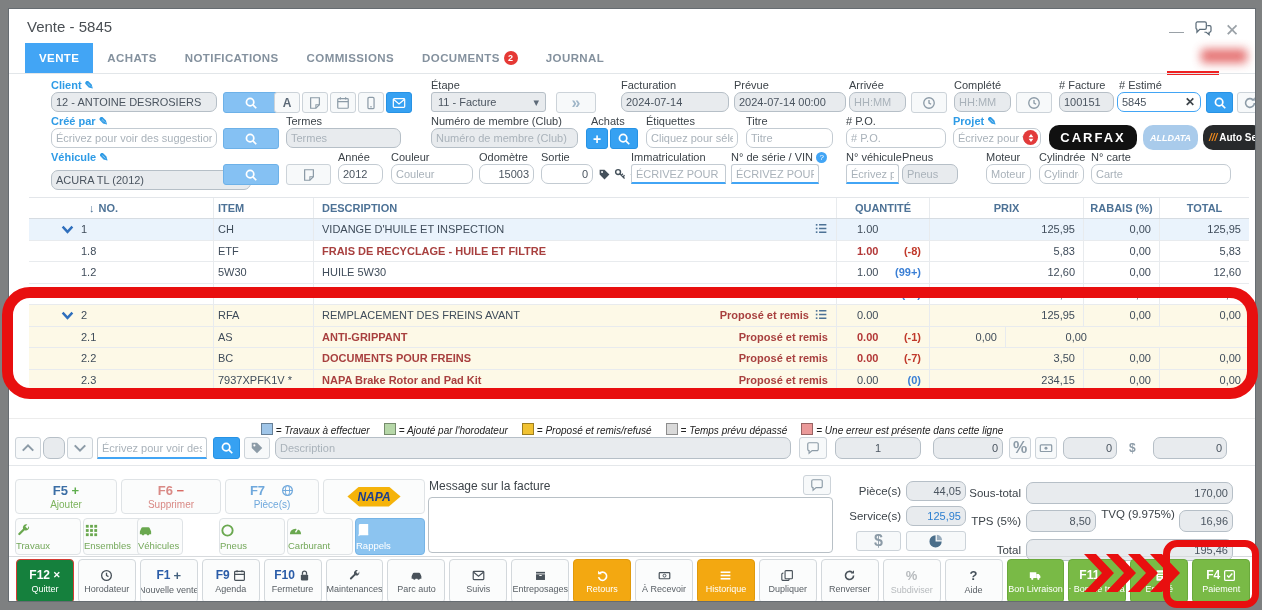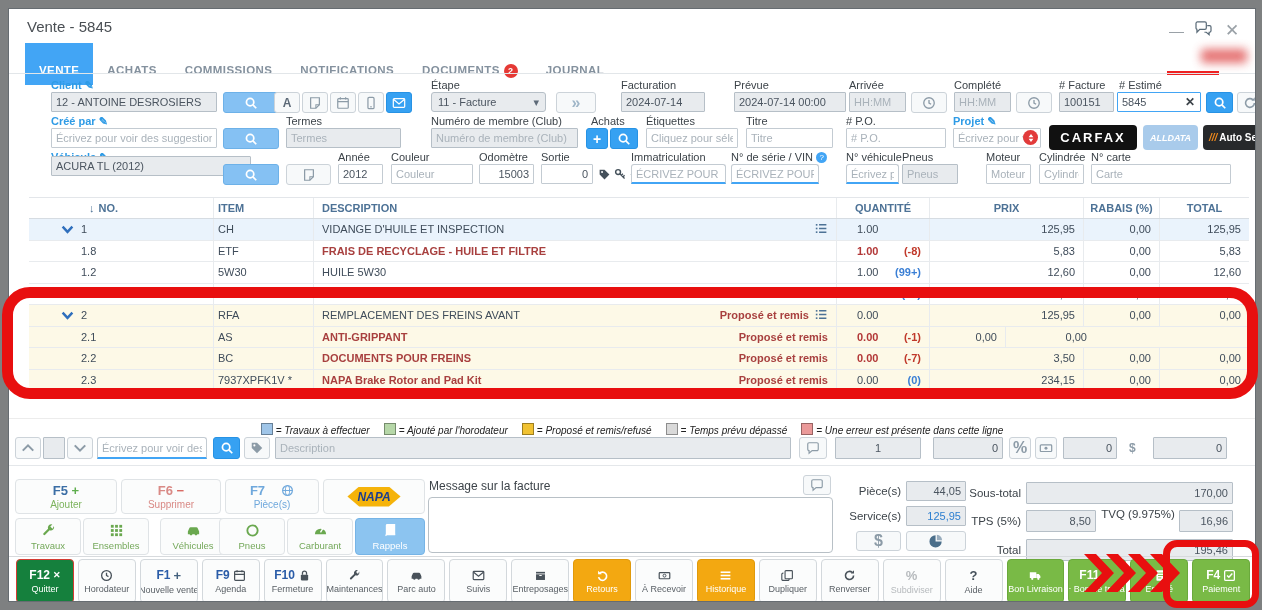--- a/index.html
+++ b/index.html
@@ -6,47 +6,47 @@
   body{position:relative;width:1262px;height:610px;overflow:hidden;background:#7e8081;
        font-family:"Liberation Sans",sans-serif;-webkit-font-smoothing:antialiased}
   .win{position:absolute;left:8px;top:8px;width:1248px;height:594px;background:#fff;
        border:1px solid #666c71;box-sizing:border-box;overflow:hidden}
   .A{position:absolute}
   .nw{white-space:nowrap}
   
   .title{font-size:15px;color:#4a4f54}
   .wicon{color:#9aa1a7;font-size:15px;line-height:1;cursor:pointer}
   
-  .tab{display:inline-flex;gap:4px;padding:21px 14px;font-size:11.5px;font-weight:700;
+  .tab{display:inline-flex;align-items:center;gap:4px;padding:9px 14px;font-size:11.5px;font-weight:700;
        color:#84919e;letter-spacing:.4px;cursor:pointer}
   .tab.active{background:#42a5f5;color:#fff}
   .badge{background:#e53935;color:#fff;border-radius:50%;width:14px;height:14px;font-size:9px;
          display:inline-flex;align-items:center;justify-content:center;font-weight:700}
   .tabline{position:absolute;left:0;top:64px;width:100%;height:1px;background:#e2e6e9}
   .blurtab{position:absolute;left:1192px;top:40px;width:46px;height:14px;background:#d44;border-radius:3px;
            filter:blur(5px);opacity:.75}
   .redbar{position:absolute;left:1158px;top:62px;width:52px;height:4px;background:#e22}
   
   .lbl{font-size:11px;color:#3c4349;white-space:nowrap}
   .lblb{color:#2e9be6;font-weight:700}
-  .inp{height:20px;border:1px solid #c3cbd2;border-radius:1px;font-family:"Liberation Sans",sans-serif;
+  .inp{height:20px;border:1px solid #c3cbd2;border-radius:7px;font-family:"Liberation Sans",sans-serif;
        font-size:11px;color:#4b5560;padding:0 4px;box-sizing:border-box;background:#fff;position:absolute}
   .inp.g{background:#e8ebee;border-color:#b6bfc7}
   .inp.bl{border-bottom:2px solid #42a5f5;border-radius:3px 3px 0 0}
   .inp.tr{text-align:right}
   .inp::placeholder{color:#a9b2ba;opacity:1}
   .btn{display:flex;align-items:center;justify-content:center;border:1px solid #ccd3d9;border-radius:3px;
        background:#f7f9fa;color:#8c9ba7;box-sizing:border-box;cursor:pointer;position:absolute}
   .btn.soft{background:#85c1f3;border-color:#6db1e8;color:#fff}
   .btn.blue{background:#36a1f2;border-color:#2792e4;color:#fff}
   .btn svg{width:14px;height:14px}
   .sel{position:absolute;height:20px;background:#e8ebee;border:1px solid #b6bfc7;border-radius:3px;
        display:flex;align-items:center;justify-content:space-between;padding:0 6px;font-size:11px;
        color:#4b5560;box-sizing:border-box;cursor:pointer}
-  .logo{position:absolute;display:flex;align-items:center;justify-content:center;border-radius:4px;
+  .logo{position:absolute;display:flex;align-items:center;justify-content:center;border-radius:10px;
         font-weight:700;cursor:pointer;box-sizing:border-box}
   .minico{position:absolute;color:#5a6b78;cursor:pointer}
   .minico svg{width:13px;height:13px}
   
   .tbl{position:absolute;left:20px;top:188px;width:1220px}
   .thead,.trow{display:flex;align-items:center;box-sizing:border-box}
   .thead{height:22px;border-top:1px solid #e3e6ea;border-bottom:1px solid #d6dce2;font-size:11px;
          font-weight:700;color:#4d7296}
   .trow{height:21.5px;border-bottom:1px solid #e8ebee;font-size:11px;color:#3f4c5a}
   .cell{height:100%;display:flex;align-items:center;box-sizing:border-box;border-left:1px solid #e8ebee;overflow:hidden}
@@ -78,21 +78,21 @@
   .legend{position:absolute;left:0;top:409px;width:100%;display:flex;justify-content:center;gap:14px;
           font-size:10px;font-style:italic;color:#222;align-items:center;border-top:1px solid #ececec;
           padding-top:4px;box-sizing:border-box}
   .sw{display:inline-block;width:10px;height:10px;border:1px solid rgba(0,0,0,.35);margin-right:3px;vertical-align:-1px}
   
   .bigbtn{position:absolute;background:#fbfcfc;border:1px solid #dfe3e6;border-radius:4px;display:flex;
           flex-direction:column;align-items:center;justify-content:center;cursor:pointer;box-sizing:border-box}
   .bigbtn .k{font-size:13px;font-weight:700}
   .bigbtn .l{font-size:10px;margin-top:1px}
   .cat{position:absolute;background:#fbfcfc;border:1px solid #dfe3e6;border-radius:4px;display:flex;
-       flex-direction:column;align-items:center;justify-content:center;gap:2px;cursor:pointer;
+       flex-direction:column;align-items:flex-start;justify-content:center;gap:2px;cursor:pointer;
        font-size:9.5px;color:#74a85a;box-sizing:border-box}
   .cat svg{width:15px;height:15px;color:#6aa84f}
   .cat.active{background:#8cc4f0;border-color:#76b4e6;color:#fff}
   .cat.active svg{color:#fff}
   .ta{position:absolute;border:1px solid #b8c0c6;border-radius:4px;resize:none;box-sizing:border-box;
       font-family:"Liberation Sans",sans-serif;font-size:11px;padding:4px}
   .tot-lbl{position:absolute;font-size:11.5px;color:#3c4349;text-align:right}
   .blueval{color:#2d7fd0 !important}
   
   .tbar{position:absolute;left:7px;top:550px;width:1234px;height:44px;display:flex;gap:4px}
@@ -130,24 +130,24 @@
   <div class="A wicon" style="left:1216px;top:13px;font-size:17px">✕</div>
 
   <div class="A" style="left:16px;top:34px;height:30px;display:flex">
     <div class="tab active">
         <span>VENTE</span>
       </div>
     <div class="tab">
         <span>ACHATS</span>
       </div>
     <div class="tab">
-        <span>COMMISSIONS</span>
+        <span>NOTIFICATIONS</span>
       </div>
     <div class="tab">
-        <span>NOTIFICATIONS</span>
+        <span>COMMISSIONS</span>
       </div>
     <div class="tab">
         <span>DOCUMENTS</span>
         <span class="badge">2</span>
       </div>
     <div class="tab">
         <span>JOURNAL</span>
       </div>
   </div>
   <div class="blurtab"></div>
@@ -191,21 +191,21 @@
   </div>
 
   <div class="A lbl" style="left:422px;top:70px">Étape</div>
   <div class="sel" style="left:422px;top:83px;width:115px">
       <span>11 - Facture</span>
       <span style="color:#5d6a78">▾</span>
     </div>
   <div class="btn" style="left:547px;top:83px;width:40px;height:21px;color:#9fb6c8;font-weight:700">»</div>
 
   <div class="A lbl" style="left:612px;top:70px">Facturation</div>
-  <input class="inp g" style="left: 612px; top: 83px; width: 84px;" value="2024-07-14">
+  <input class="inp g" style="left: 612px; top: 83px; width: 108px;" value="2024-07-14">
   <div class="A lbl" style="left:725px;top:70px">Prévue</div>
   <input class="inp g" style="left: 725px; top: 83px; width: 112px;" value="2024-07-14 00:00">
 
   <div class="A lbl" style="left:840px;top:70px">Arrivée</div>
   <input class="inp g" style="left: 840px; top: 83px; width: 57px;" placeholder="HH:MM">
   <div class="btn" style="left:902px;top:83px;width:36px;height:21px">
     <svg viewBox="0 0 16 16">
         <circle cx="8" cy="8" r="6" fill="none" stroke="currentColor" stroke-width="1.5"></circle>
         <path d="M8 4.5V8l2.4 1.4" fill="none" stroke="currentColor" stroke-width="1.5"></path>
       </svg>
@@ -279,21 +279,21 @@
     </div>
   <div class="logo" style="left:1134px;top:116px;width:55px;height:25px;background:#a9cbец eb;background:#a9cbeb;color:#fff;font-size:9px;font-style:italic">
       <span>ALLDATA</span>
     </div>
   <div class="logo" style="left:1194px;top:116px;width:60px;height:25px;background:#27292b;color:#fff;font-size:10px;gap:2px">
     <span style="color:#f08a1d;font-weight:700;font-style:italic">///</span>
       <span>Auto Se</span>
   </div>
 
   <div class="A lbl lblb" style="left:42px;top:142px"><span>Véhicule</span> ✎</div>
-  <input class="inp g" style="left: 42px; top: 147px; width: 200px;" value="ACURA TL (2012)">
+  <input class="inp g" style="left: 42px; top: 161px; width: 200px;" value="ACURA TL (2012)">
   <div class="btn soft" style="left:214px;top:155px;width:56px;height:21px">
     <svg viewBox="0 0 16 16">
         <circle cx="7" cy="7" r="4.2" fill="none" stroke="#fff" stroke-width="2"></circle>
         <path d="M10.2 10.2 14 14" stroke="#fff" stroke-width="2"></path>
       </svg>
   </div>
   <div class="btn" style="left:277px;top:155px;width:45px;height:21px">
     <svg viewBox="0 0 16 16">
         <path d="M3 2h10v8l-4 4H3z" fill="none" stroke="currentColor" stroke-width="1.4"></path>
         <path d="M13 10H9v4" fill="none" stroke="currentColor" stroke-width="1.2"></path>
@@ -615,21 +615,21 @@
           <rect x="2" y="6.5" width="3" height="3"></rect>
           <rect x="6.5" y="6.5" width="3" height="3"></rect>
           <rect x="11" y="6.5" width="3" height="3"></rect>
           <rect x="2" y="11" width="3" height="3"></rect>
           <rect x="6.5" y="11" width="3" height="3"></rect>
           <rect x="11" y="11" width="3" height="3"></rect>
         </g>
       </svg>
     <span>Ensembles</span>
   </div>
-  <div class="cat" style="left:151px;top:509px;width:66px;height:37px">
+  <div class="cat" style="left:128px;top:509px;width:46px;height:37px">
     <svg viewBox="0 0 16 16">
         <path d="M2 9l1.5-3.5c.2-.6.8-1 1.4-1h6.2c.6 0 1.2.4 1.4 1L14 9v3h-1.8a1.6 1.6 0 0 1-3.1 0H6.9a1.6 1.6 0 0 1-3.1 0H2z" fill="currentColor"></path>
       </svg>
     <span>Véhicules</span>
   </div>
   <div class="cat" style="left:210px;top:509px;width:66px;height:37px">
     <svg viewBox="0 0 16 16">
         <circle cx="8" cy="8" r="5.5" fill="none" stroke="currentColor" stroke-width="2"></circle>
       </svg>
     <span>Pneus</span>

